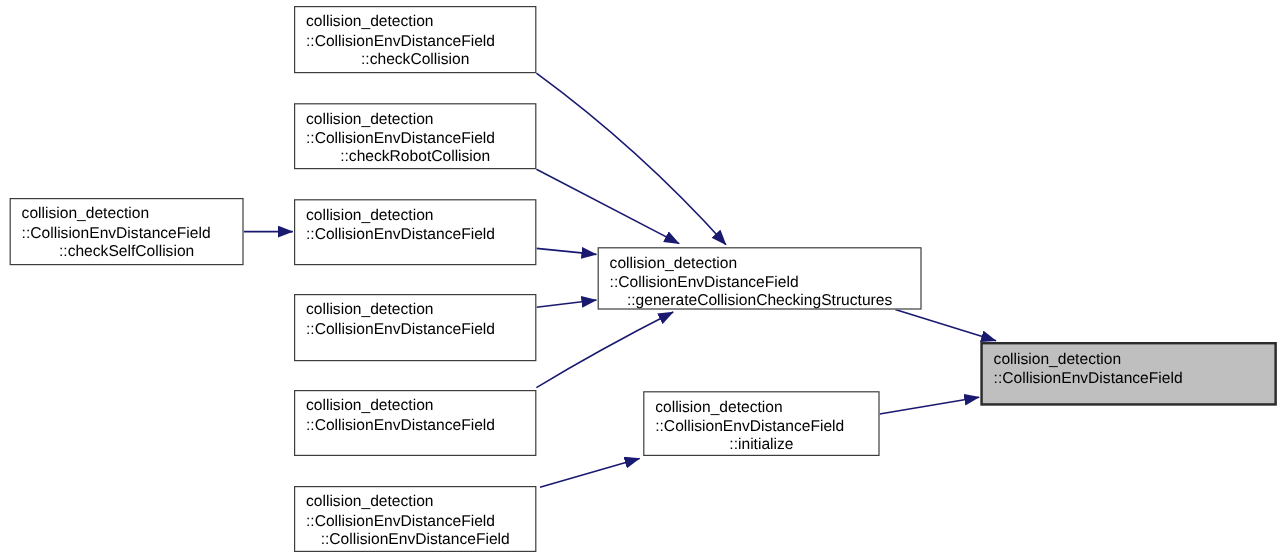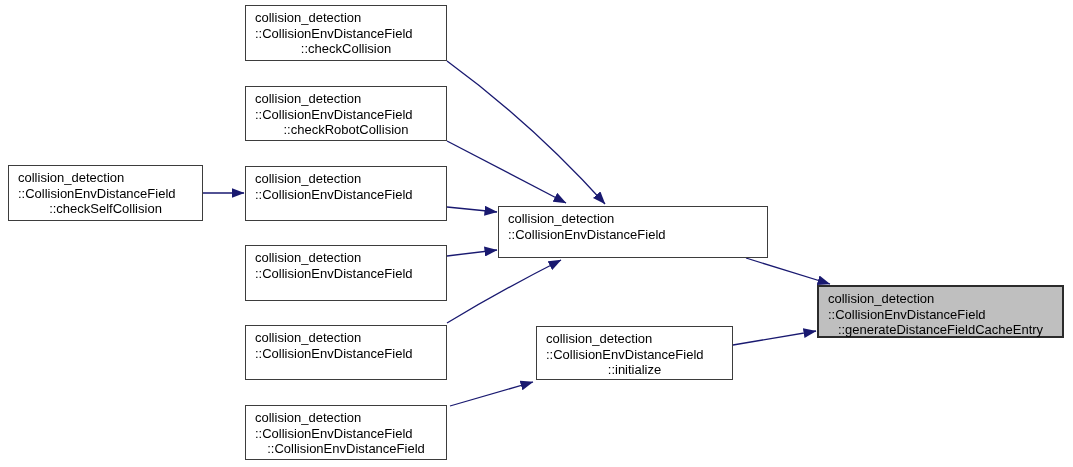--- a/index.html
+++ b/index.html
@@ -108,27 +108,27 @@
 
   <div class="node" style="left:245px; top:405px; width:202px; height:55px">
     <div class="ln">collision_detection</div>
     <div class="ln">::CollisionEnvDistanceField</div>
     <div class="ln last">::CollisionEnvDistanceField</div>
   </div>
 
   <div class="node" style="left:498px; top:206px; width:270px; height:52px">
     <div class="ln">collision_detection</div>
     <div class="ln">::CollisionEnvDistanceField</div>
+    <div class="ln last">::generateCollisionCheckingStructures</div>
   </div>
 
   <div class="node" style="left:536px; top:326px; width:197px; height:54px">
     <div class="ln">collision_detection</div>
     <div class="ln">::CollisionEnvDistanceField</div>
     <div class="ln last">::initialize</div>
   </div>
 
   <div class="node highlight" style="left:817px; top:285px; width:247px; height:53px">
     <div class="ln">collision_detection</div>
     <div class="ln">::CollisionEnvDistanceField</div>
-    <div class="ln last">::generateDistanceFieldCacheEntry</div>
   </div>
 
 </div>
 
 </body></html>

